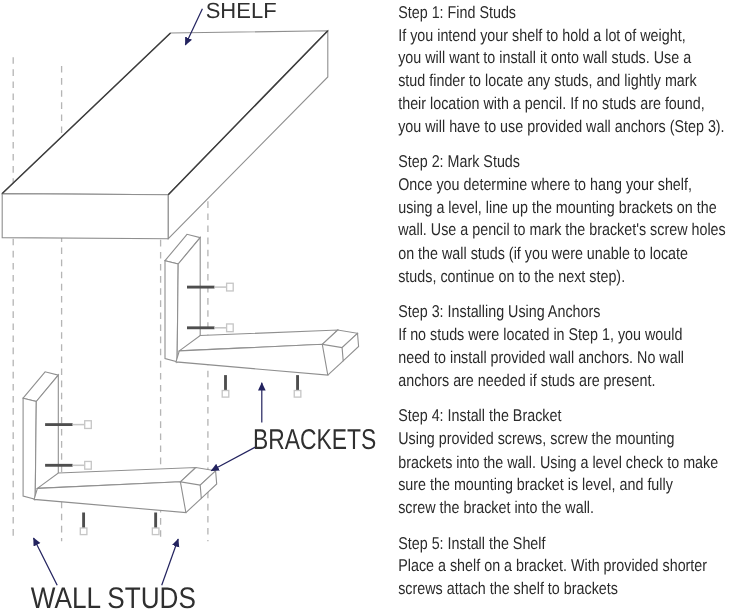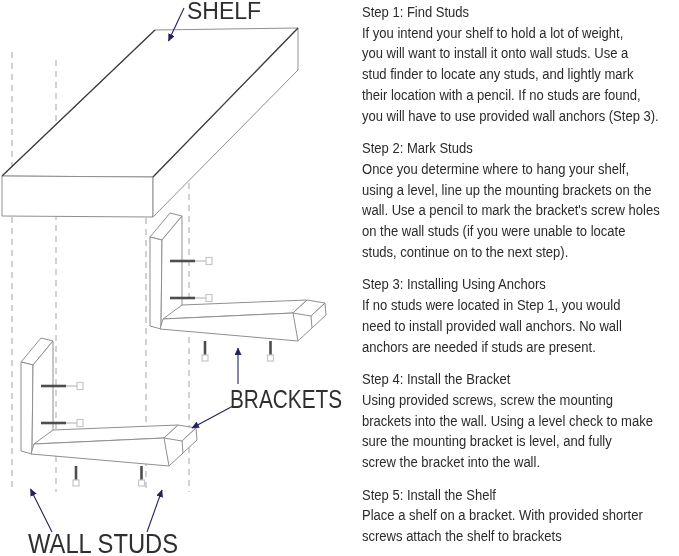--- a/index.html
+++ b/index.html
@@ -13,21 +13,21 @@
   .w{fill:#fff;stroke:var(--line);stroke-width:1;}
   .nf{fill:none;stroke:var(--line);stroke-width:1;}
   .dark{fill:none;stroke:var(--dark_edge);stroke-width:1.3;}
   .stud{fill:none;stroke:var(--dashed);stroke-width:1.2;stroke-dasharray:6 5;}
   .arrow{stroke:var(--arrow);stroke-width:1.1;fill:none;}
   .sd{stroke:var(--screw_dark);stroke-width:2.6;}
   .sl{stroke:var(--screw_light);stroke-width:1.4;}
   .sh{fill:#fff;stroke:var(--screw_light);stroke-width:1.2;}
   .lbl{position:absolute;color:#2f2f2f;line-height:1;transform-origin:left top;
        white-space:nowrap;}
-  .lbl-shelf{left:187px;top:0px;font-size:23px;}
+  .lbl-shelf{left:187px;top:0px;font-size:20px;}
   .lbl-brackets{left:230px;top:386px;font-size:26px;transform:scaleX(0.80);}
   .lbl-wallstuds{left:28px;top:531px;font-size:27px;transform:scaleX(0.88);}
   .steps{position:absolute;left:362px;top:2px;width:400px;color:var(--ink);
          font-size:15.5px;line-height:20.7px;transform:scaleX(0.84);
          transform-origin:left top;}
   .step{margin:0 0 12px 0;}
   .step-title{white-space:pre;}
   .step-body{white-space:pre;}
 </style>
 </head>

